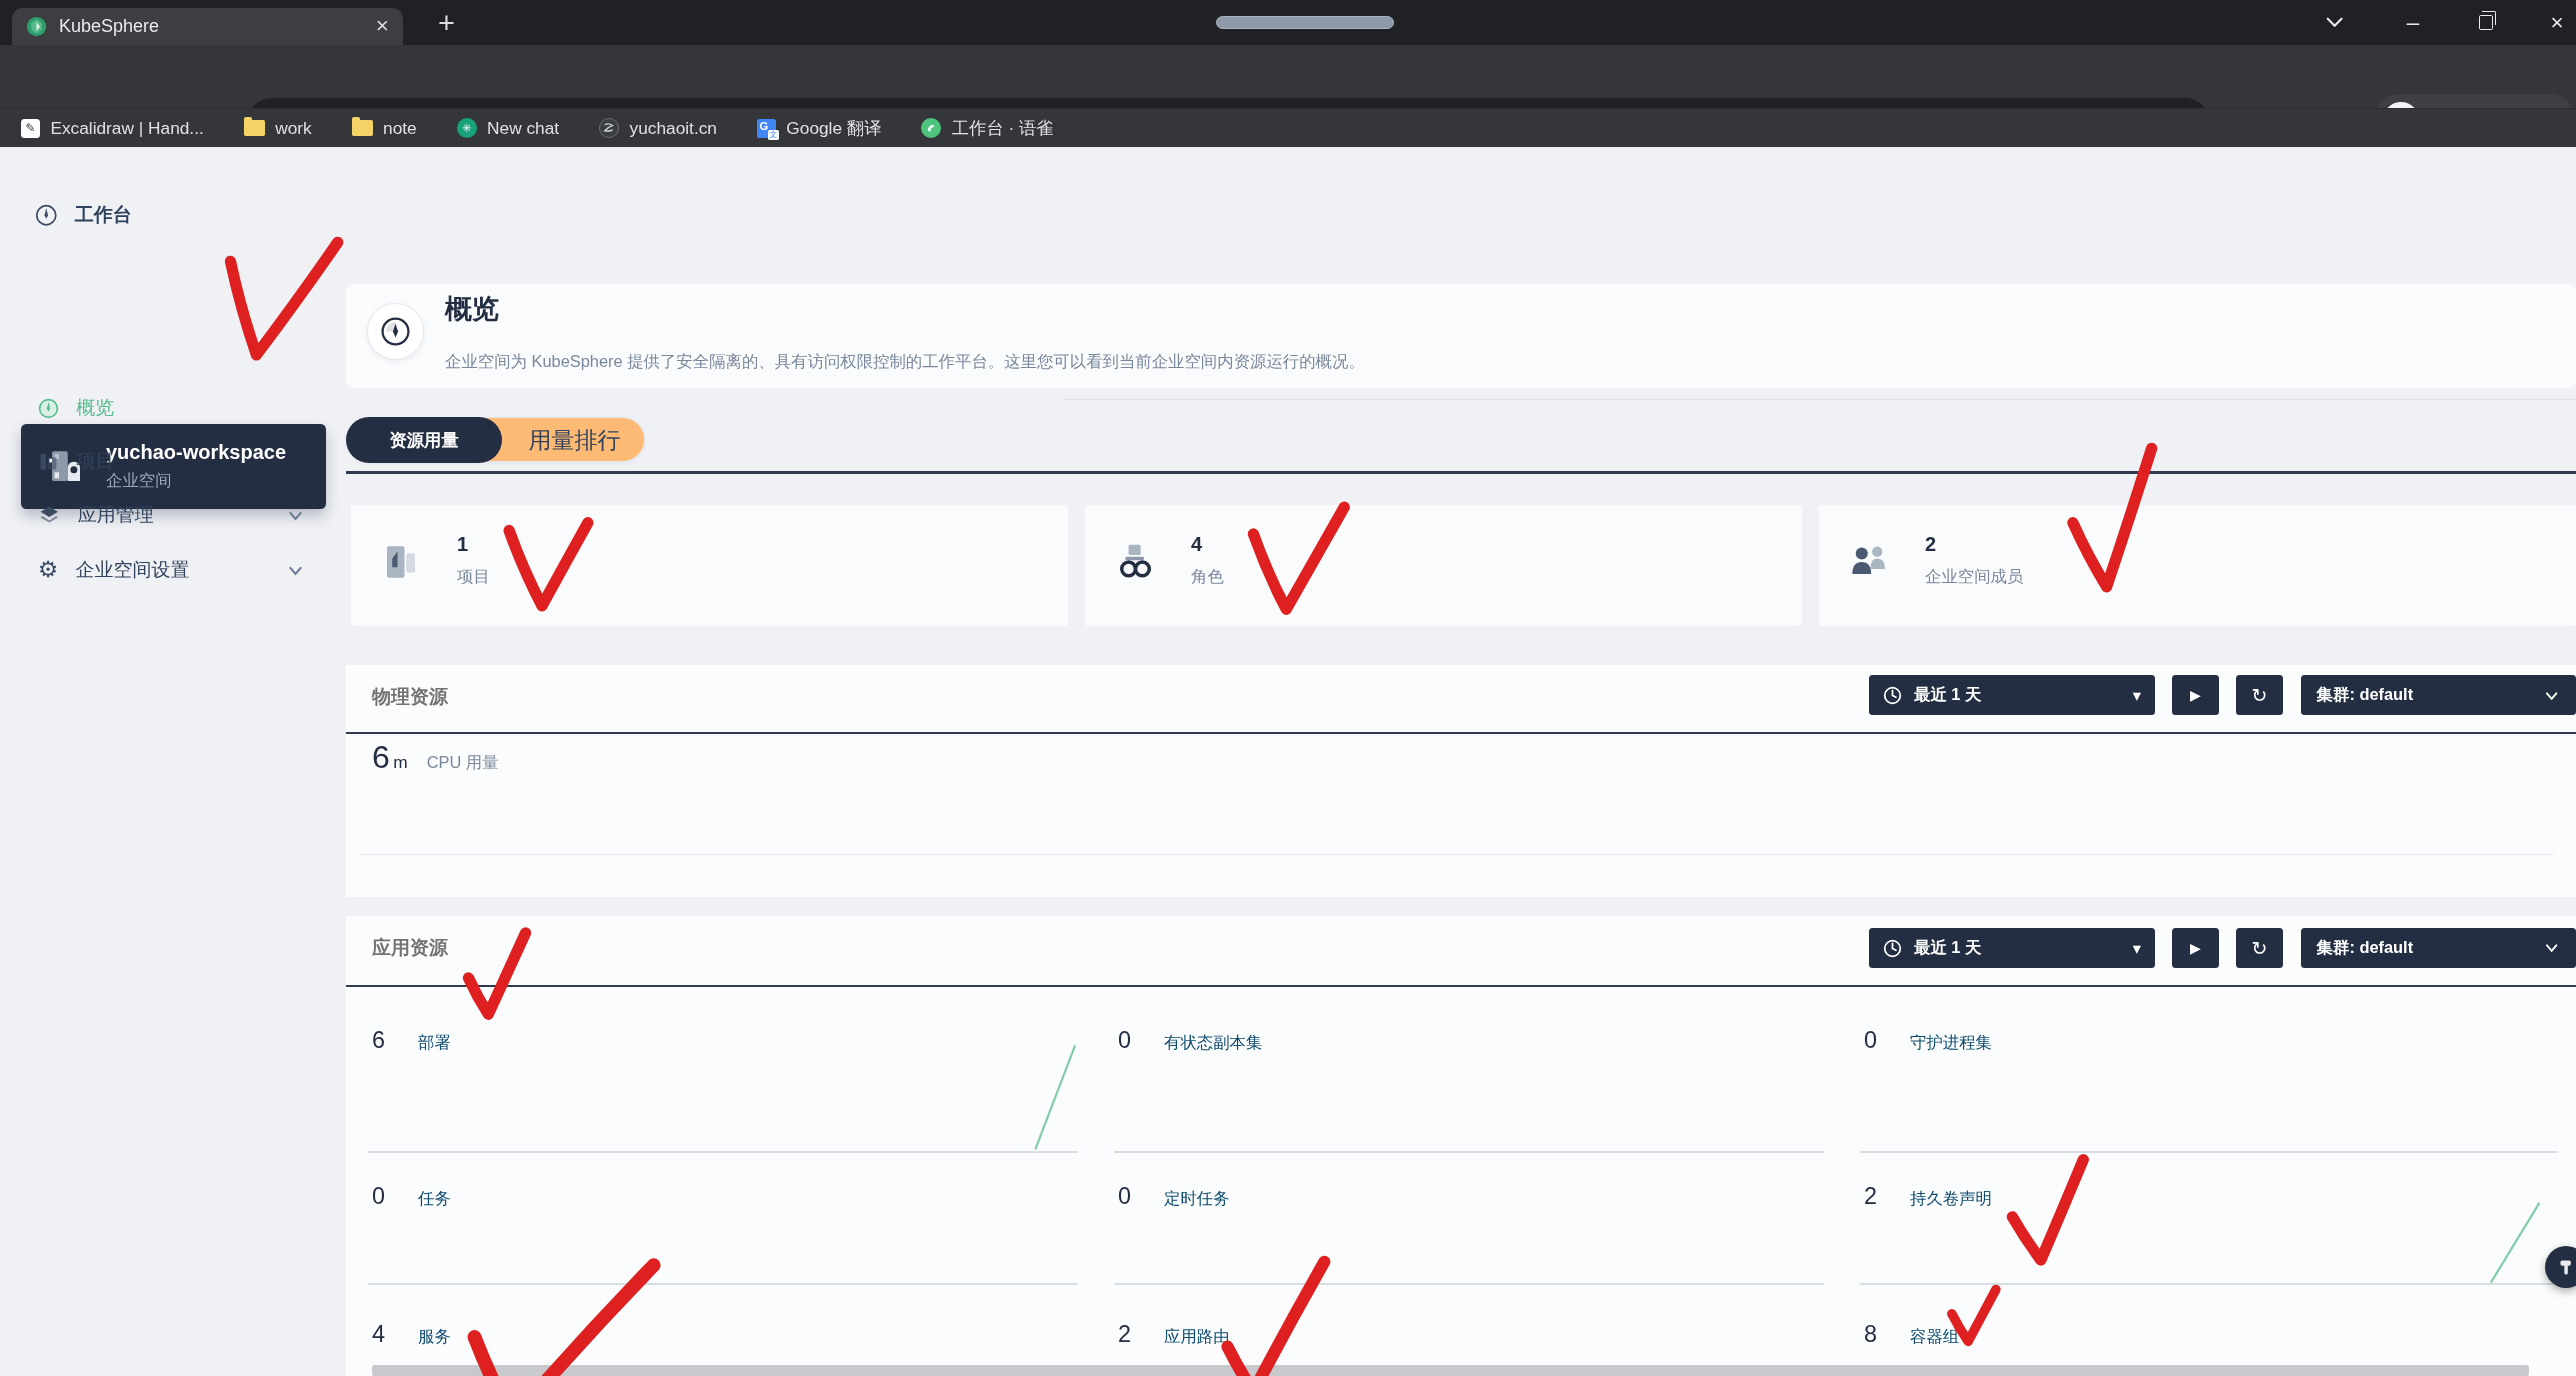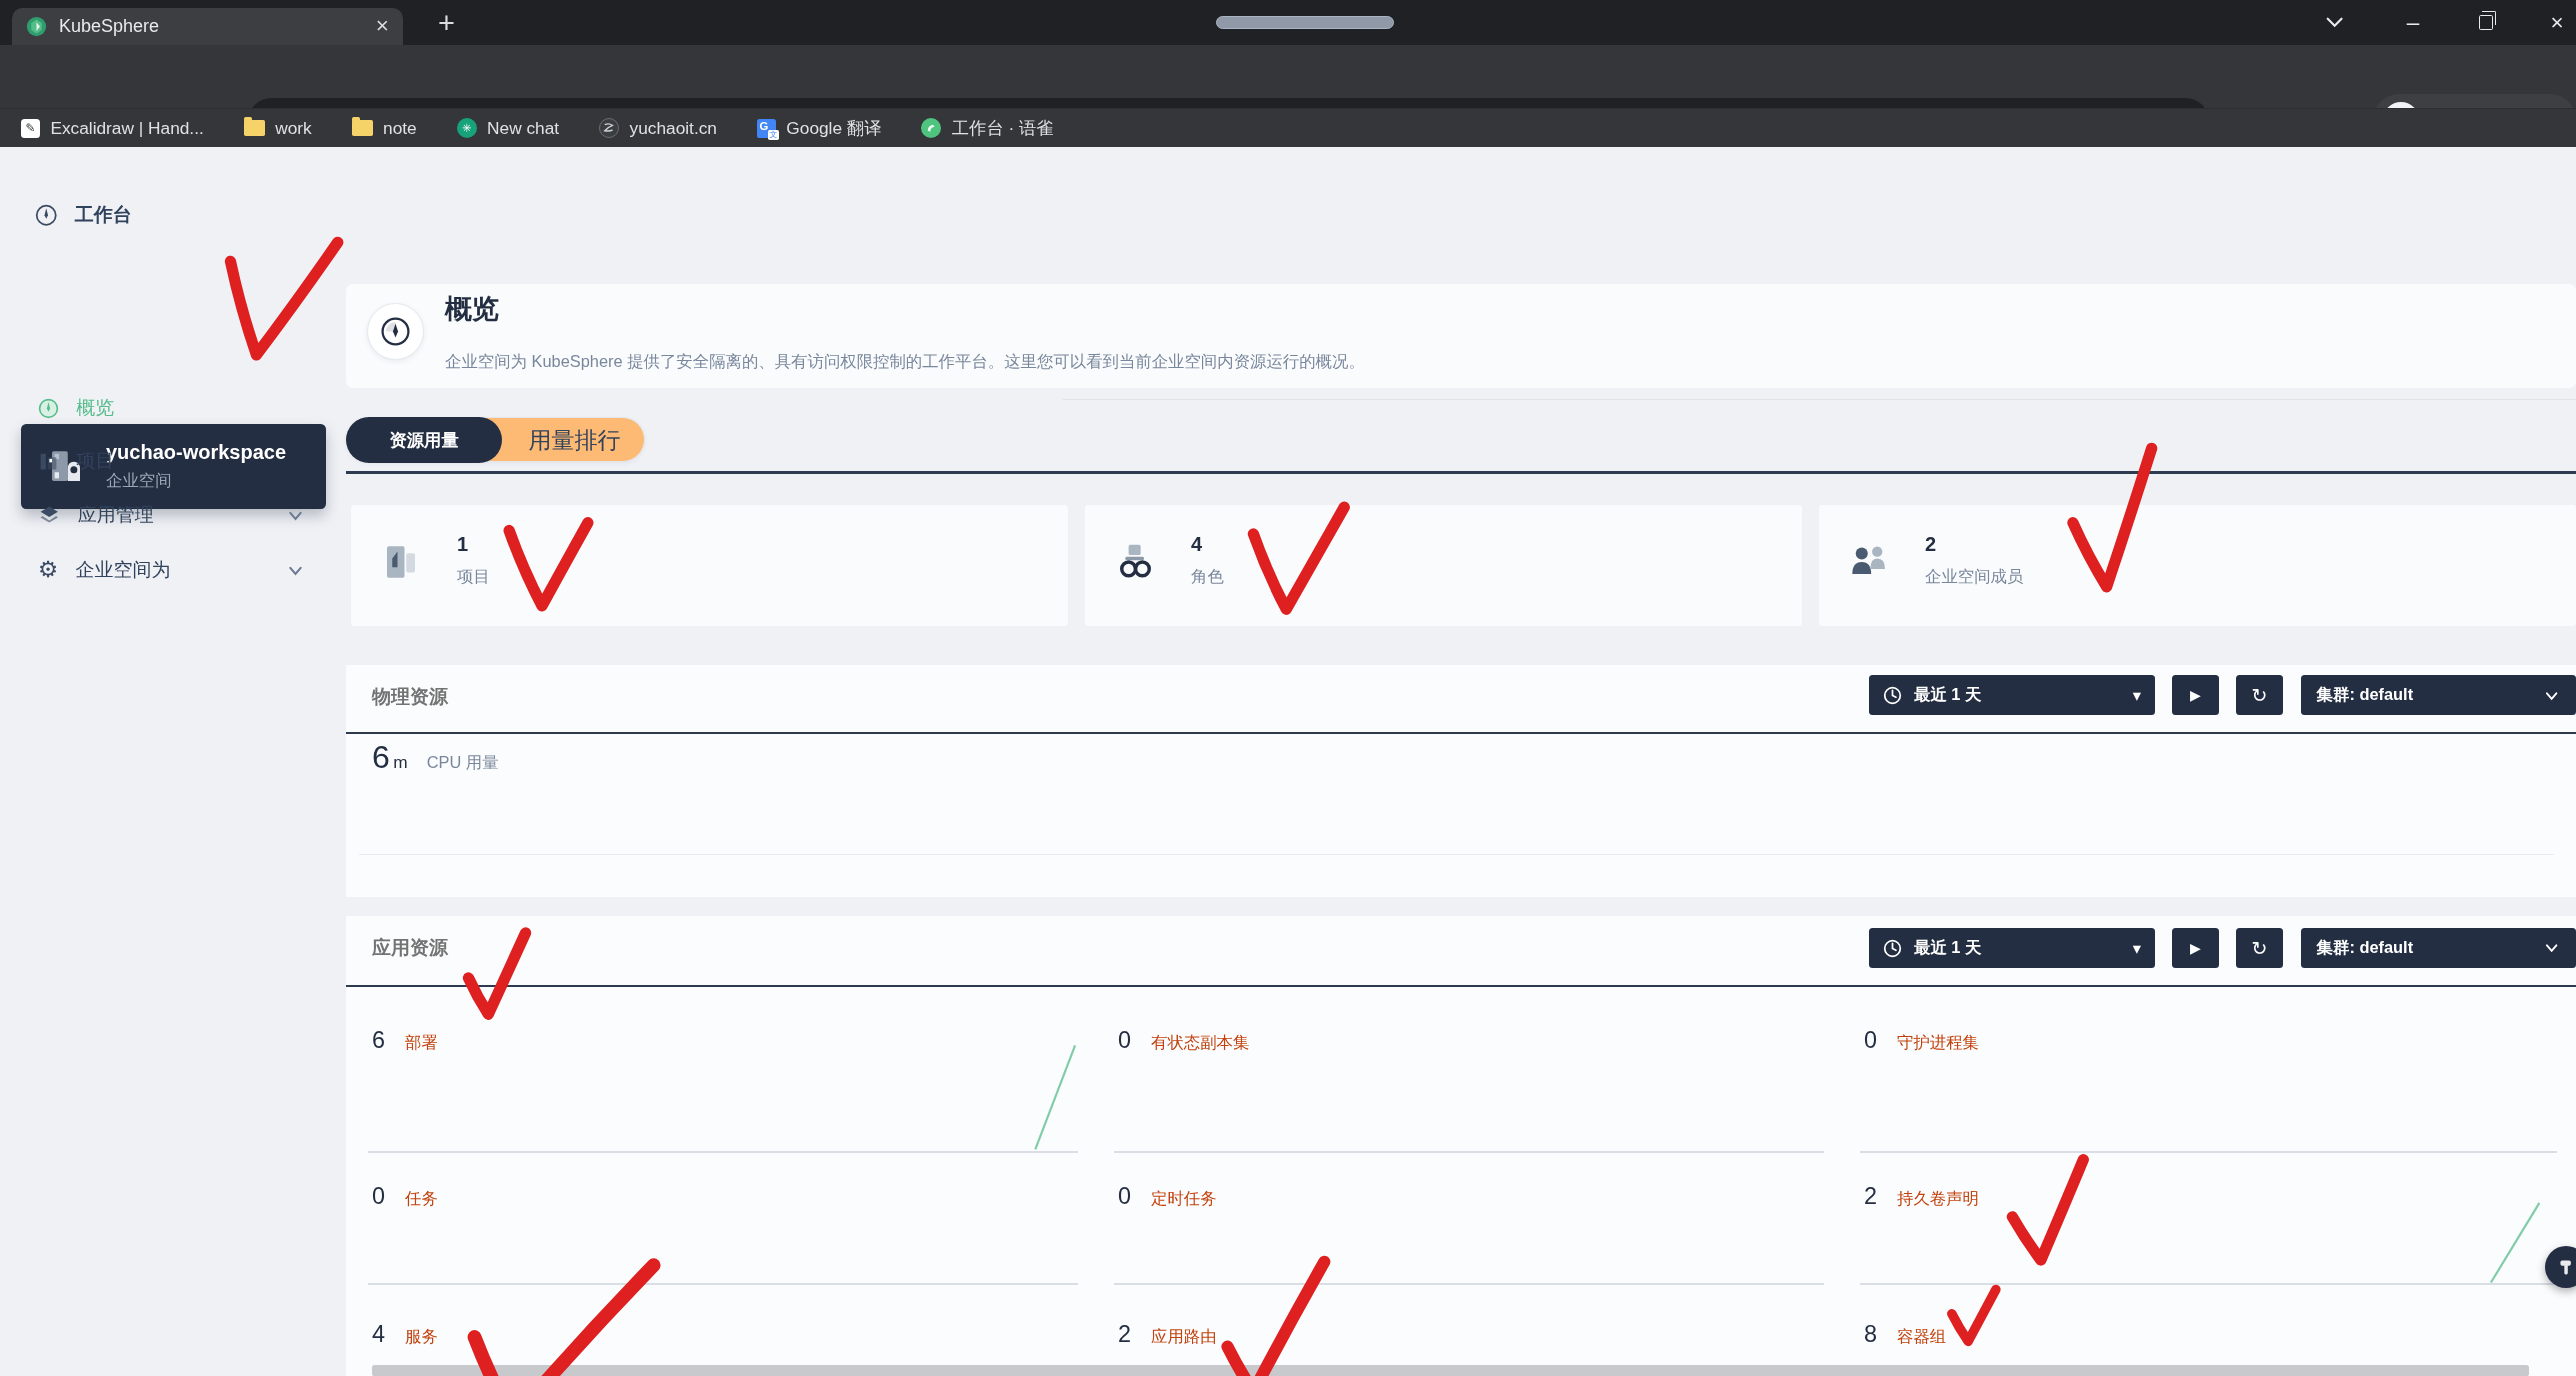--- a/index.html
+++ b/index.html
@@ -72,21 +72,21 @@
   .section { position:absolute; left:346px; right:0; background:#fbfcfd; }
   .sec-title { position:absolute; left:26px; top:19px; font-size:19px; font-weight:bold; color:#737373; }
   .ctrl { position:absolute; height:40px; background:#242e42; border-radius:3.5px; display:flex; align-items:center; color:#fff; font-size:16.4px; }
   .ctrl-sq { justify-content:center; width:47px; }
   .cpu-val { font-size:32px; color:#242e42; font-weight:500; }
   .cpu-unit { font-size:17.3px; color:#242e42; margin-left:3.5px; }
   .cpu-lab { font-size:16.4px; color:#79879c; margin-left:19px; }
 
   .metric { position:absolute; }
   .m-val { font-size:23.4px; color:#242e42; }
-  .m-lab { font-size:16.4px; color:#c2410c; margin-left:20px;text-align:center; }
+  .m-lab { font-size:16.4px; color:#0c4a6e; margin-left:33px;text-align:center; }
   .m-line { position:absolute; left:21.6px; height:1.7px; background:#d9dee4; }
 
   .toolbox { position:absolute; left:2545px; top:1246px; width:42px; height:42px; border-radius:50%; background:#242e42; box-shadow:0 3.5px 8.7px rgba(0,0,0,.3); display:flex; align-items:center; justify-content:center; }
   .bottom-strip { position:absolute; left:372px; top:1365px; width:2157px; height:11.3px; background:#c7c9cc; border-radius:2.6px; }
 
   svg { display:block; }
   .annot { position:absolute; left:0; top:0; pointer-events:none; }
 </style>
 </head>
 <body>
@@ -246,21 +246,21 @@
         <path d="M5 14 L13 19 L21 14 L23 15.5 L13 21.5 L3 15.5 Z" fill="#3b4a63" opacity="0.6"></path>
       </svg>
       <span>应用管理</span>
       <svg class="chev" style="position:absolute; left:248px;" viewBox="0 0 22 22">
         <path d="M5 8 L11 15 L17 8" stroke="#6b7b93" stroke-width="2.4" fill="none" stroke-linecap="round"></path>
       </svg>
     </div>
 
     <div class="side-item" style="left:38px; top:410px;">
       <span style="font-size:22.5px; color:#3b4a63; line-height:1;">⚙</span>
-      <span>企业空间为</span>
+      <span>企业空间设置</span>
       <svg class="chev" style="position:absolute; left:248px;" viewBox="0 0 22 22">
         <path d="M5 8 L11 15 L17 8" stroke="#6b7b93" stroke-width="2.4" fill="none" stroke-linecap="round"></path>
       </svg>
     </div>
 
     <div class="logo">
       <svg width="35" height="38" viewBox="0 0 40 44">
         <path d="M20 1 L38 11.5 L38 32.5 L20 43 L2 32.5 L2 11.5 Z" fill="#45b382"></path>
         <path d="M20 1 L38 11.5 L38 32.5 L20 43 Z" fill="#6fcba3"></path>
         <path d="M20 10 L30 22 L20 34 Z" fill="#ffffff"></path>

